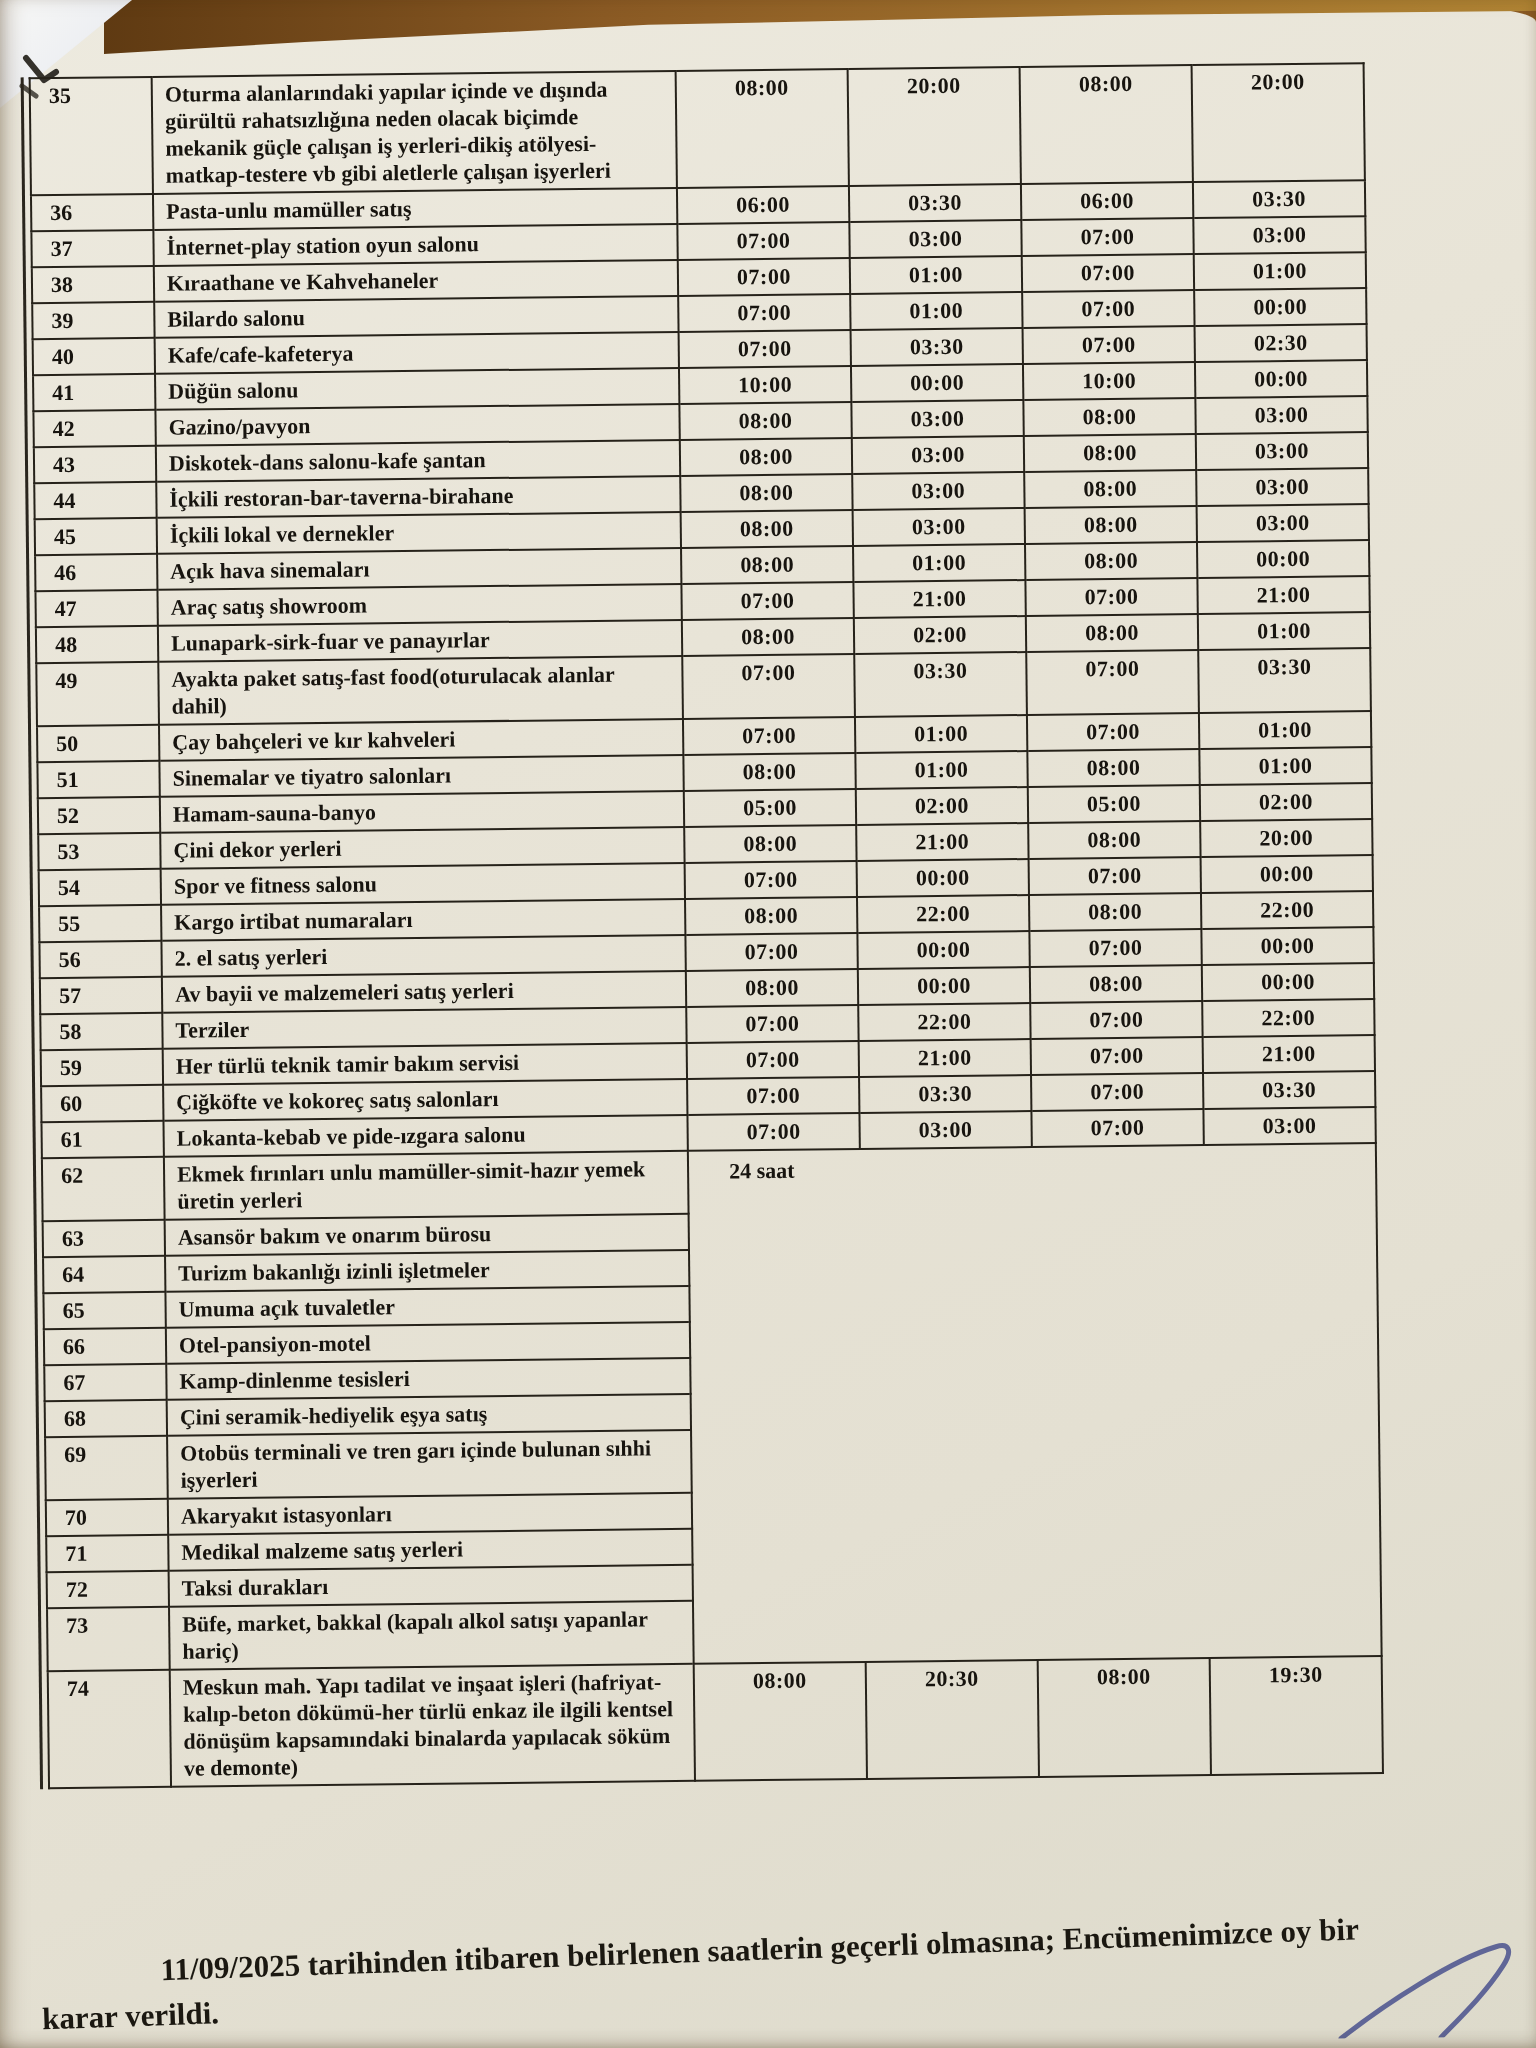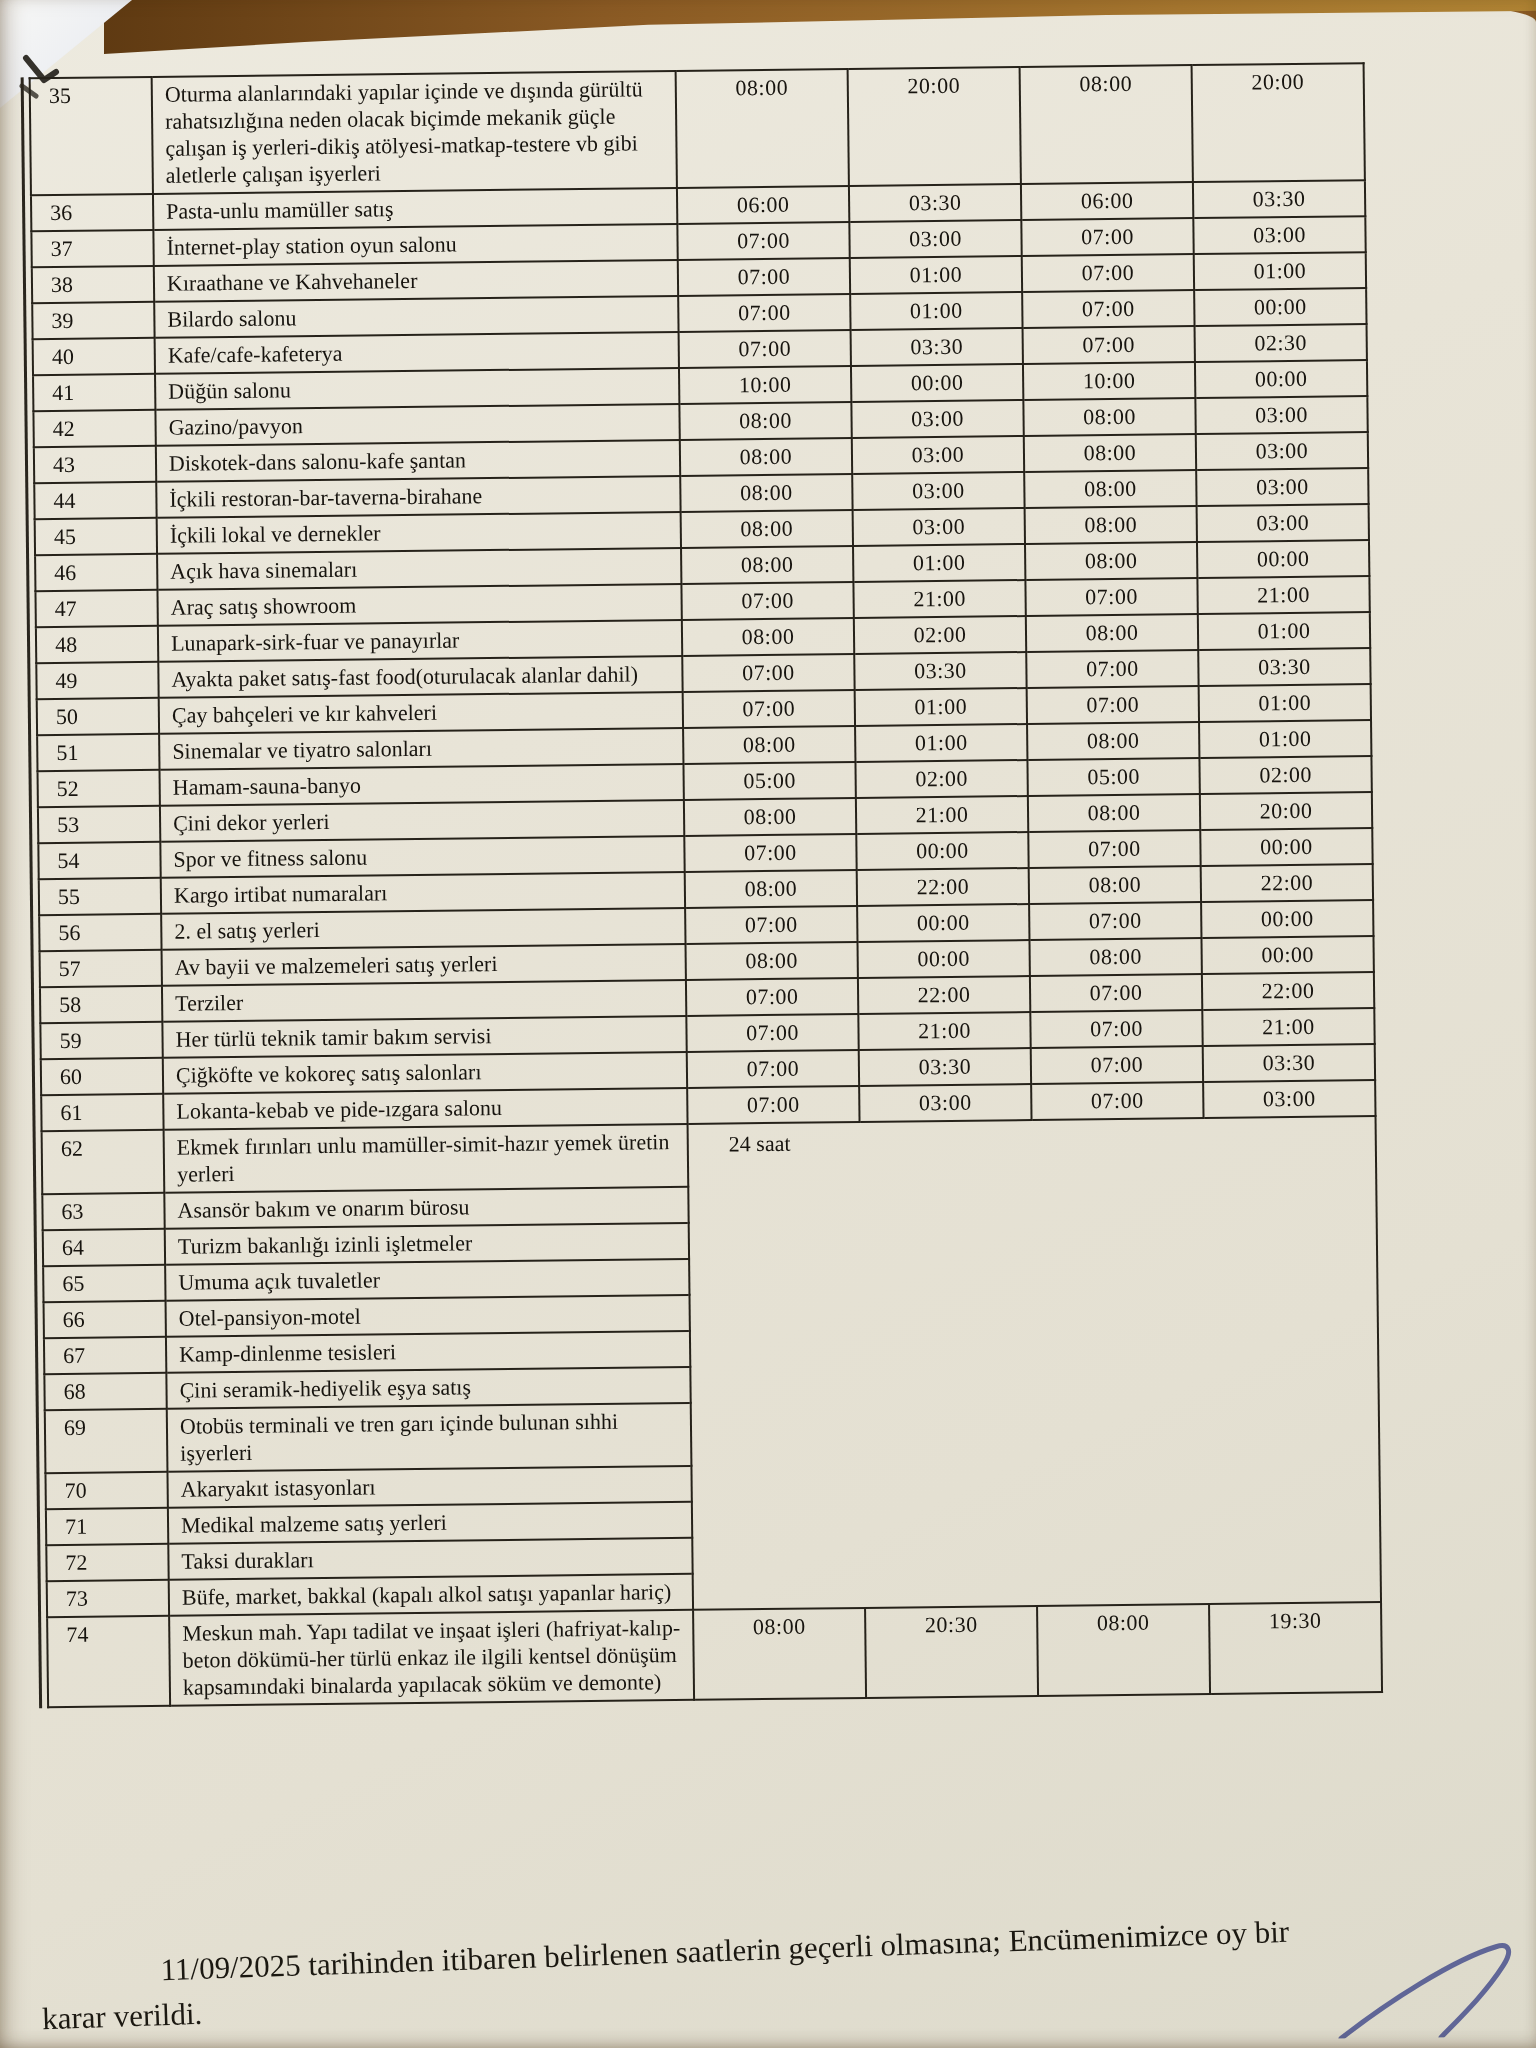--- a/index.html
+++ b/index.html
@@ -1,18 +1,18 @@
 <!DOCTYPE html>
 <html><head>
 <meta charset="utf-8">
 <style>
   html,body{margin:0;padding:0;}
   body{width:1536px;height:2048px;overflow:hidden;background:#7a4f1e;
        font-family:"Liberation Serif", serif;}
-  .photo{position:relative;width:1536px;height:2048px;overflow:hidden;background:#8a5a24;}
+  .photo{position:relative;width:1536px;height:2048px;overflow:hidden;background:#8a5a24;font-weight:bold;}
   
   .paper{position:absolute;left:0;top:6px;width:1536px;height:2042px;
          background:linear-gradient(155deg,#edeadf 0%,#e8e4d7 35%,#e4e0d2 70%,#dddacb 100%);
          border-top-left-radius:140px 44px;border-top-right-radius:90px 16px;}
   .photo::after{content:"";position:absolute;inset:0;pointer-events:none;
          box-shadow:inset 14px 0 26px -14px rgba(70,45,15,.5),
                     inset 0 -10px 20px -12px rgba(70,45,15,.45),
                     inset -6px 0 18px -12px rgba(70,45,15,.3);}
   
   .desk-wedge{position:absolute;left:104px;top:0;width:1432px;height:54px;

